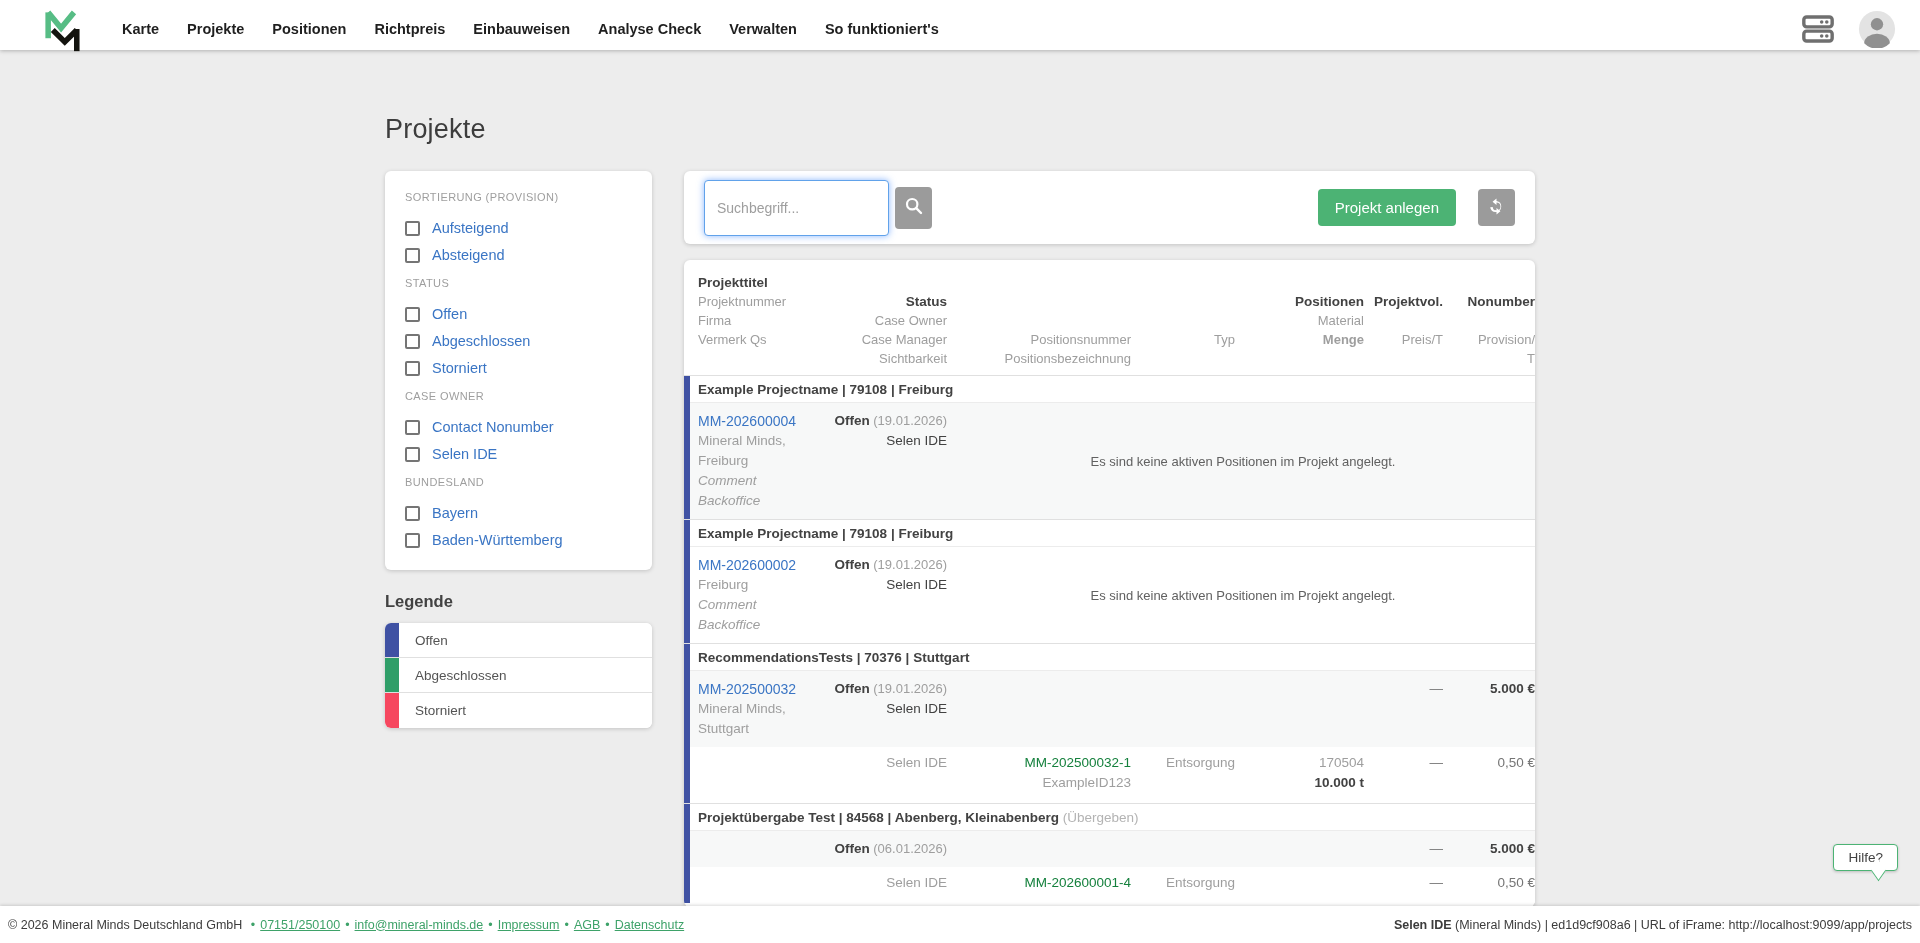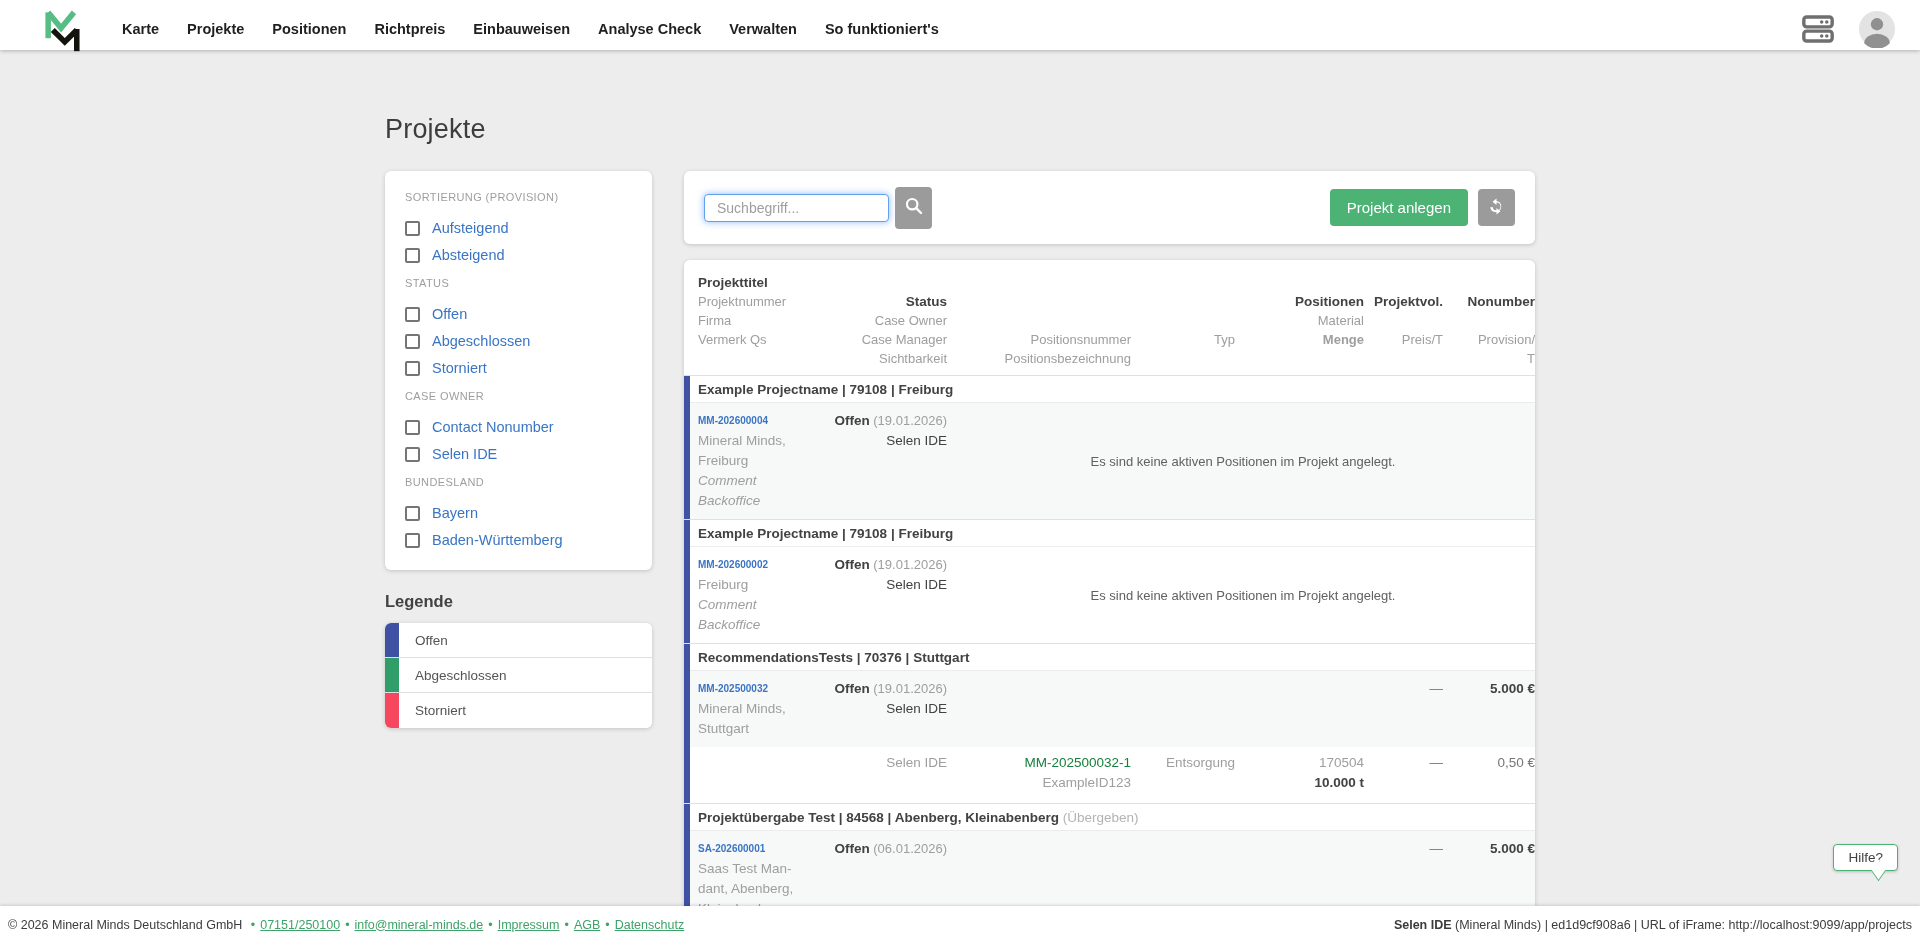--- a/index.html
+++ b/index.html
@@ -40,32 +40,32 @@
   .legend-title { font-size:16.5px; font-weight:700; color:#424242; margin:22px 0 12px; }
   .legend-card { overflow:hidden; }
   .legend-row { display:flex; align-items:stretch; height:35px; border-bottom:1px solid #e0e0e0; background:#fff; }
   .legend-row:last-child { border-bottom:none; }
   .legend-bar { width:14px; }
   .legend-label { align-self:center; margin-left:16px; font-size:13.5px; color:#545454; }
   
   .toolbar { height:73px; padding:0 20px; display:flex; align-items:center; justify-content:space-between; }
   .search-group { display:flex; align-items:center; }
   .search-input {
-    width:185px; height:28px; padding:0 12px; font-size:14px;
+    width:185px; height:56px; padding:0 12px; font-size:14px;
     font-family:"Liberation Sans",sans-serif;
     border:1px solid #61a2ea; border-radius:4px; outline:none;
     box-shadow:0 0 7px rgba(77,144,254,.65);
     color:#424242;
   }
   .search-input::placeholder { color:#9e9e9e; }
   .search-btn {
     margin-left:6px; width:37px; height:42px; border:none; border-radius:4px;
     background:#9b9b9b; cursor:pointer; display:flex; align-items:center; justify-content:center;
   }
-  .toolbar-right { display:flex; align-items:center; gap:10px; }
+  .toolbar-right { display:flex; align-items:center; gap:22px; }
   .create-btn {
     background:#4cb374; color:#fff; border:none; border-radius:4px;
     font-size:15px; font-family:"Liberation Sans",sans-serif;
     padding:0 17px; height:37px; cursor:pointer;
   }
   .refresh-btn {
     background:#9b9b9b; border:none; border-radius:4px; width:37px; height:37px;
     cursor:pointer; display:flex; align-items:center; justify-content:center;
   }
   
@@ -77,21 +77,21 @@
   .hcol .hl.bg { font-weight:700; }
   .al-r { text-align:right; } .al-c { text-align:right; }
   .block { position:relative; border-top:1px solid #e0e0e0; padding-left:6px; }
   .block .sbar { position:absolute; left:0; top:0; bottom:0; width:6px; }
   .block-title { padding:6px 10px 5px 8px; font-size:13.5px; font-weight:700; color:#424242; border-bottom:1px solid #ececec; background:#fff; }
   .block-title .suffix { color:#b3b3b3; font-weight:400; }
   .main-row { padding:8px 10px 8px 8px; }
   .main-row.striped { background:#f7f8f8; }
   .pos-row { padding:6px 10px 10px 8px; background:#fff; }
   .line { display:block; height:20px; line-height:20px; font-size:13.5px; white-space:nowrap; }
-  .proj-num { color:#3a75c4; font-weight:700; font-size:10px; cursor:pointer; }
+  .proj-num { color:#3a75c4; font-weight:400; font-size:14px; cursor:pointer; }
   .gray { color:#9e9e9e; }
   .ital { color:#9e9e9e; font-style:italic; }
   .st-open { font-weight:700; color:#424242; }
   .st-date { color:#9e9e9e; font-size:13px; }
   .owner { color:#424242; }
   .val-b { font-weight:700; color:#424242; }
   .val-g { color:#757575; }
   .empty-msg { grid-column:3 / 8; align-self:center; text-align:center; font-size:13px; color:#616161; white-space:nowrap; }
   .pos-link { color:#15803d; cursor:pointer; }
   
@@ -369,26 +369,20 @@
                   <span class="line val-b">10.000 t</span>
                 </div>
                 <span class="line val-g al-r">—</span>
                 <span class="line val-g al-r">0,50 €</span>
               </div>
             </div>
             <div class="block">
               <span class="sbar" style="background: rgb(63, 81, 163);"></span>
               <div class="block-title">Projektübergabe Test | 84568 | Abenberg, Kleinabenberg <span class="suffix">(Übergeben)</span></div>
               <div class="main-row cols striped">
-                <div>
-                  <span class="line proj-num">SA-202600001</span>
-                  <span class="line gray">Saas Test Man-</span>
-                  <span class="line gray">dant, Abenberg,</span>
-                  <span class="line gray">Kleinabenberg</span>
-                </div>
                 <div class="al-r" style="grid-column: 2;">
                   <span class="line"><span class="st-open">Offen</span><span class="st-date"> (06.01.2026)</span></span>
                 </div>
                 <span class="line val-g al-r" style="grid-column: 6;">—</span>
                 <span class="line val-b al-r" style="grid-column: 7;">5.000 €</span>
               </div>
               <div class="pos-row cols">
                 <div></div>
                 <span class="line gray al-r">Selen IDE</span>
                 <div class="al-c">

